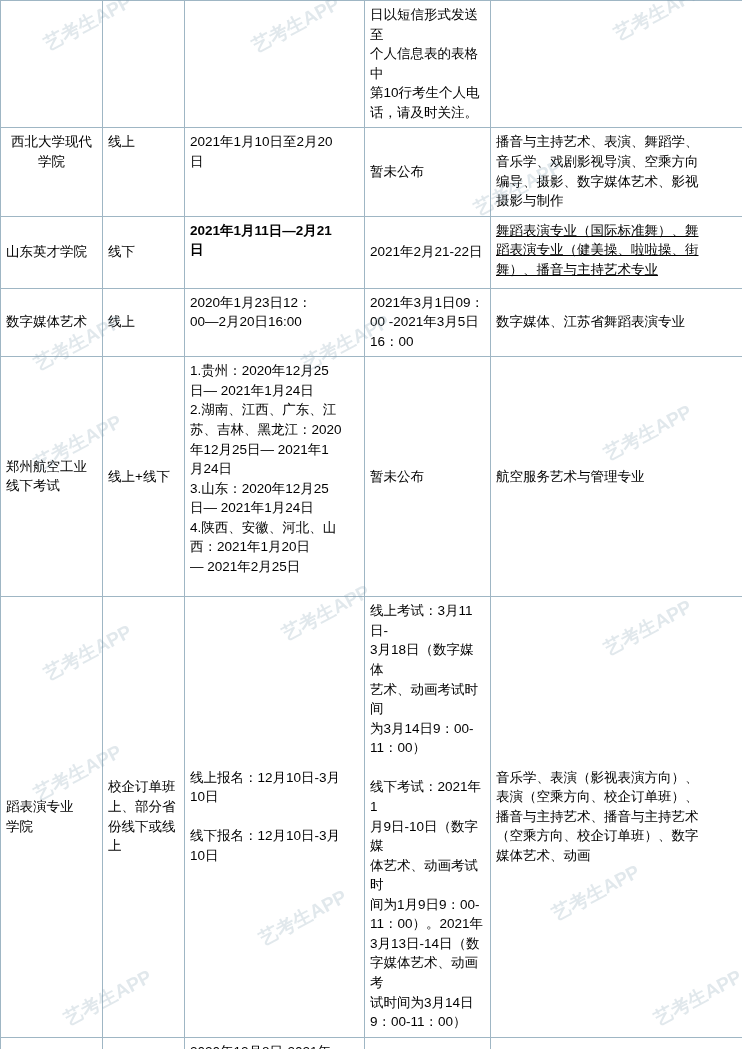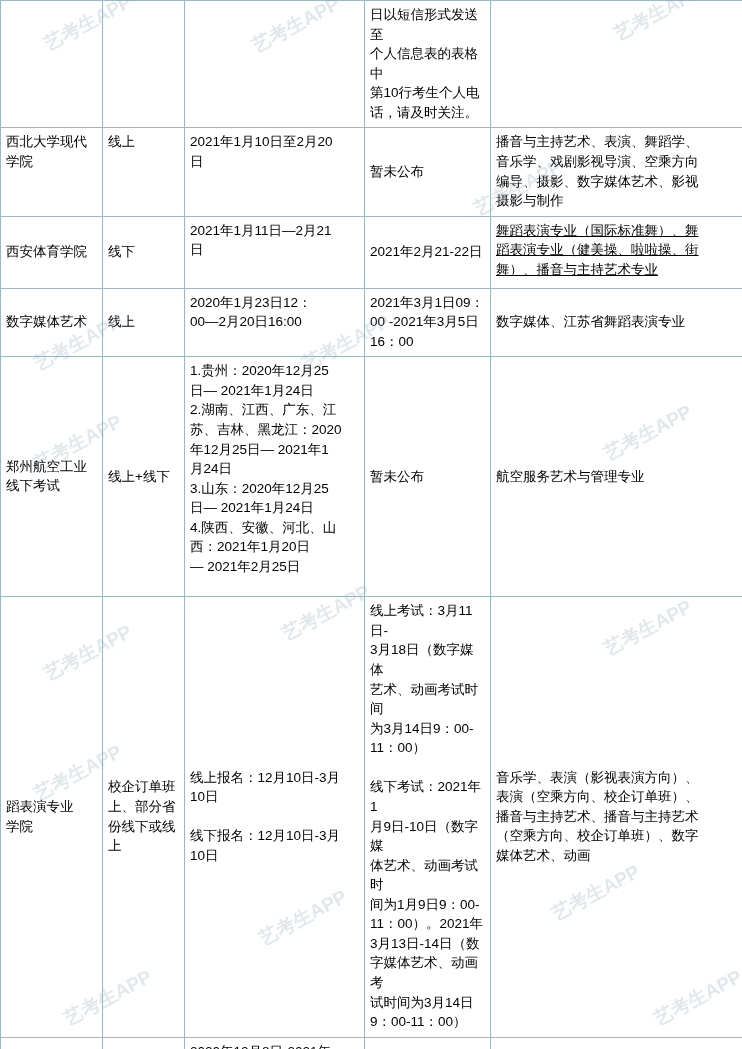--- a/index.html
+++ b/index.html
@@ -77,35 +77,35 @@
         <td></td>
         <td></td>
         <td></td>
         <td style="vertical-align:top;">日以短信形式发送至
 个人信息表的表格中
 第10行考生个人电
 话，请及时关注。</td>
         <td></td>
       </tr>
       <tr style="height:85px;">
-        <td style="vertical-align:top;">西北大学现代
+        <td style="vertical-align:top;text-align:center;">西北大学现代
 学院</td>
         <td style="vertical-align:top;">线上</td>
         <td style="vertical-align:top;">2021年1月10日至2月20
 日</td>
         <td>暂未公布</td>
         <td style="vertical-align:top;">播音与主持艺术、表演、舞蹈学、
 音乐学、戏剧影视导演、空乘方向
 编导、摄影、数字媒体艺术、影视
 摄影与制作</td>
       </tr>
       <tr style="height:72px;">
-        <td>西安体育学院</td>
+        <td>山东英才学院</td>
         <td>线下</td>
-        <td style="vertical-align:top;">2021年1月11日—2月21
+        <td style="vertical-align:top;font-weight:bold;">2021年1月11日—2月21
 日</td>
         <td>2021年2月21-22日</td>
         <td style="vertical-align:top;text-decoration:underline;">舞蹈表演专业（国际标准舞）、舞
 蹈表演专业（健美操、啦啦操、街
 舞）、播音与主持艺术专业</td>
       </tr>
       <tr style="height:62px;">
         <td>数字媒体艺术</td>
         <td>线上</td>
         <td style="vertical-align:top;">2020年1月23日12：

